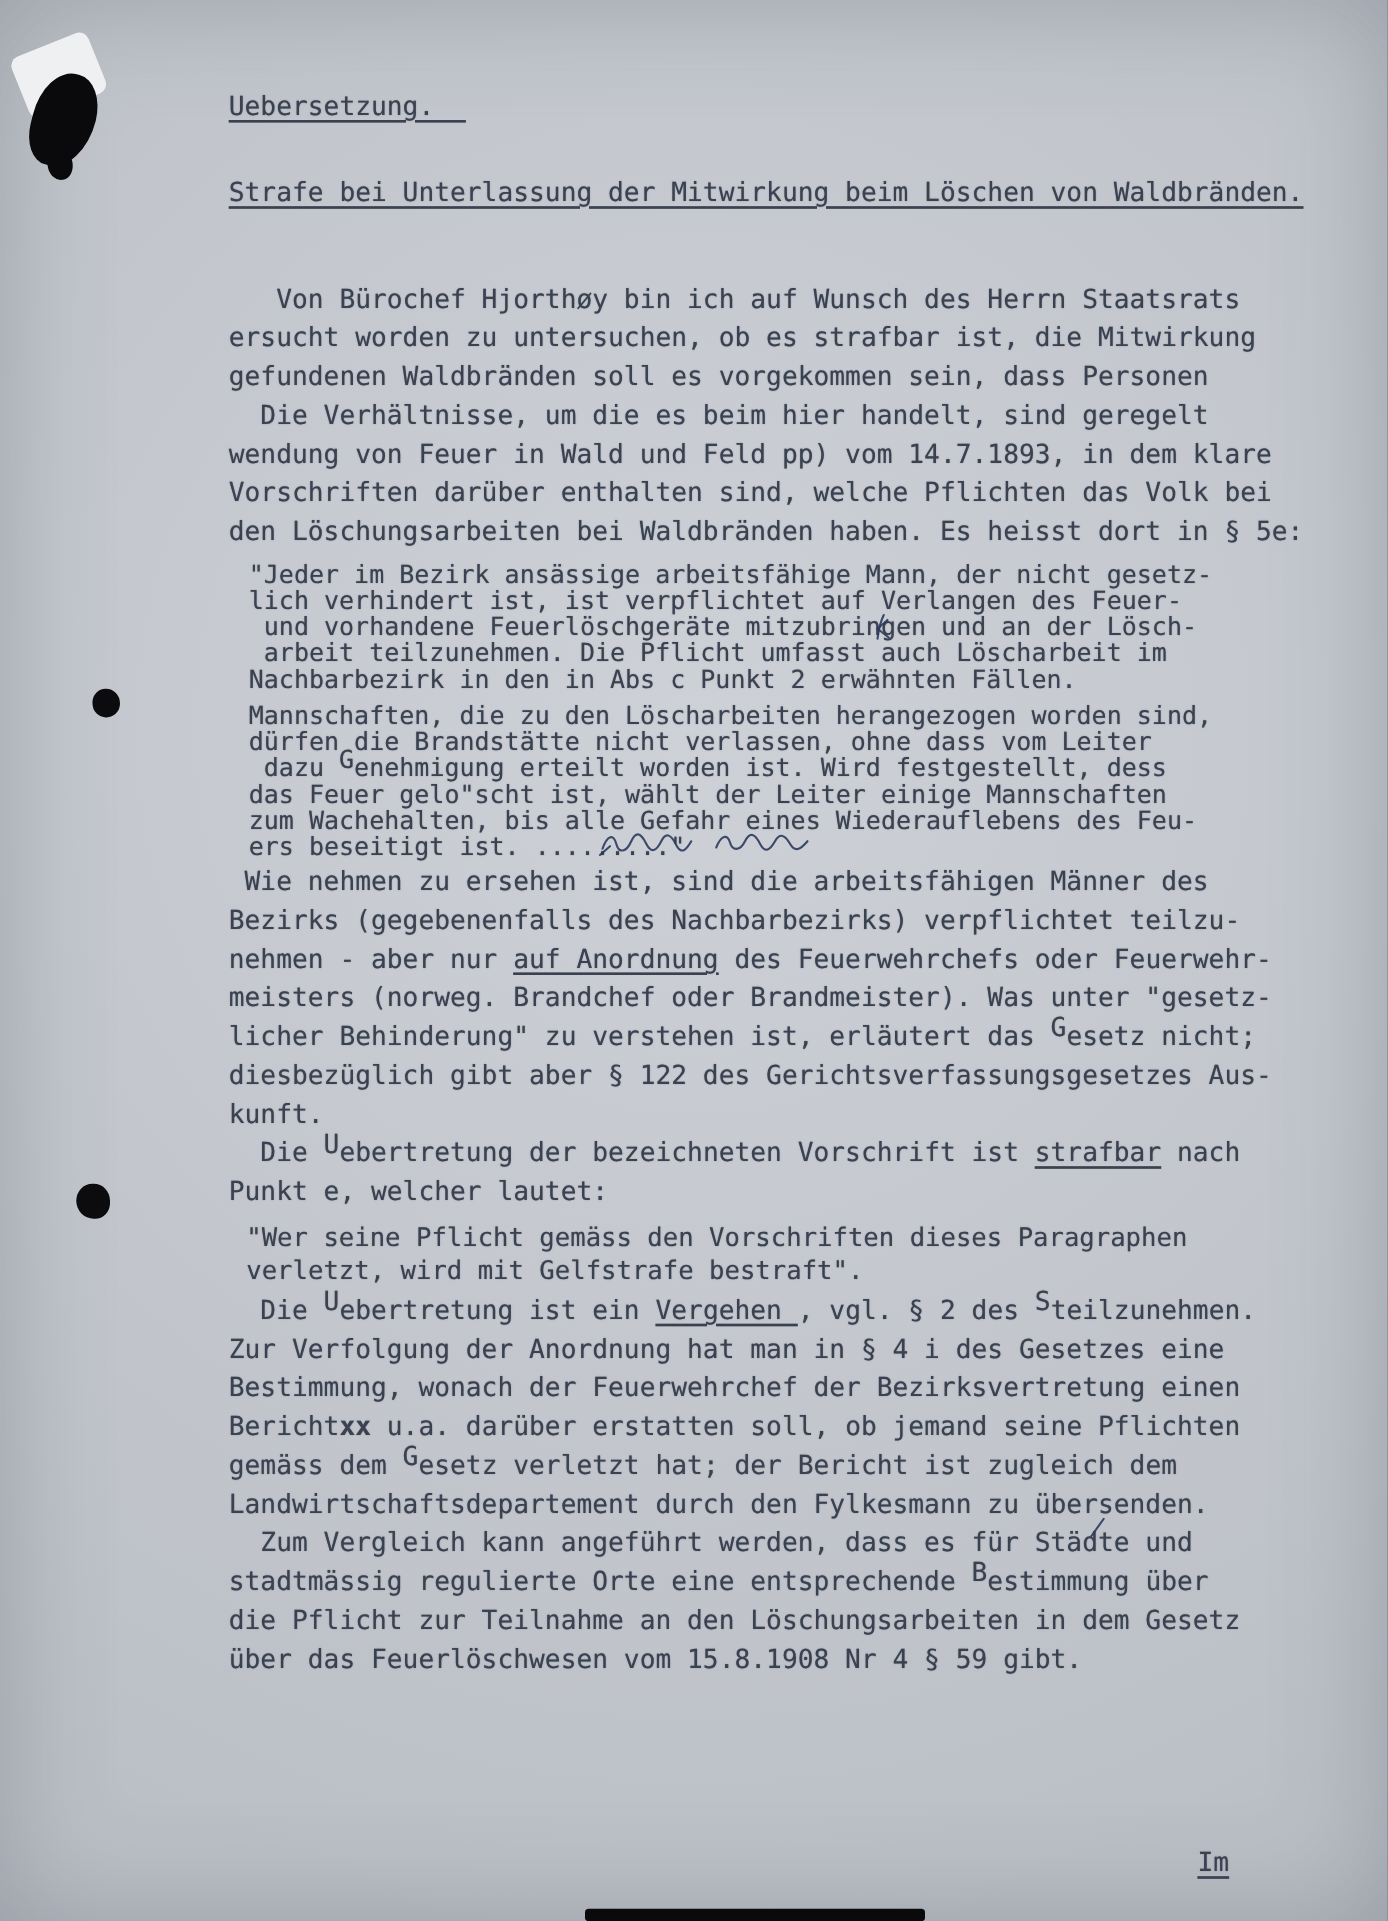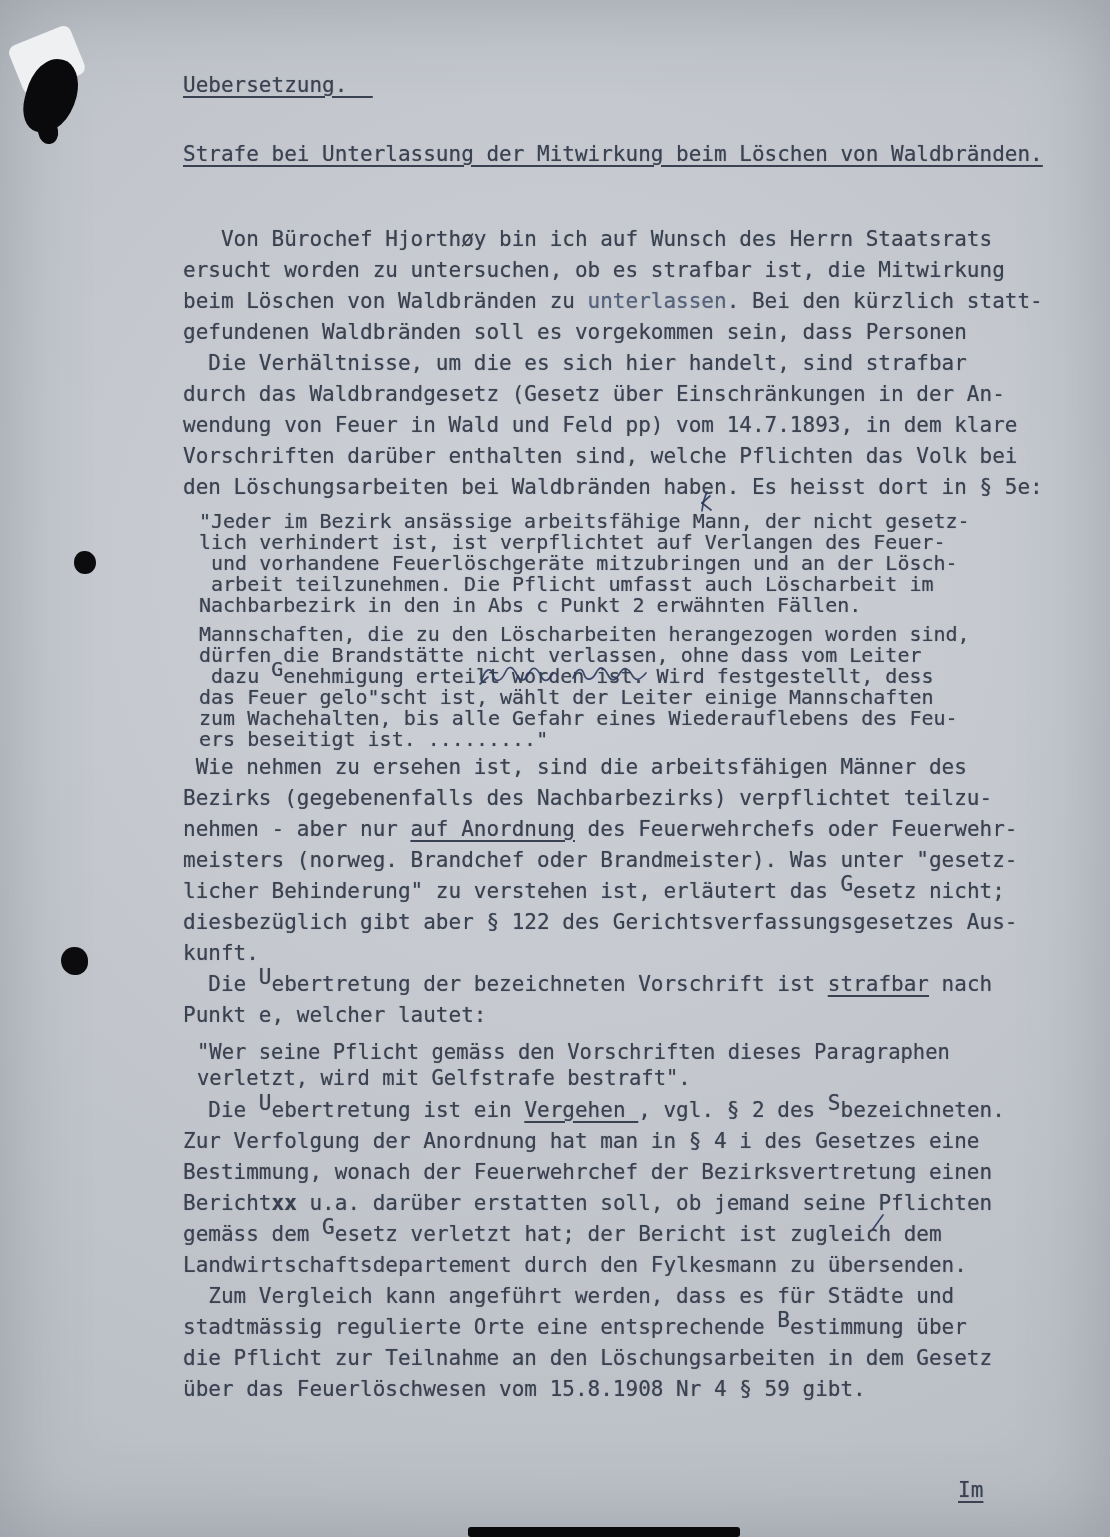--- a/index.html
+++ b/index.html
@@ -89,26 +89,24 @@
   <div class="content">
       <div class="block title">
         <div class="line"><span class="u">Uebersetzung.  </span></div>
       </div>
       <div class="block heading">
         <div class="line"><span class="u">Strafe bei Unterlassung der Mitwirkung beim Löschen von Waldbränden.</span></div>
       </div>
       <div class="block paragraph">
         <div class="line"><span>   Von Bürochef Hjorthøy bin ich auf Wunsch des Herrn Staatsrats</span></div>
         <div class="line"><span>ersucht worden zu untersuchen, ob es strafbar ist, die Mitwirkung</span></div>
-        <div class="line"><span>beim Löschen von Waldbränden zu </span><span class="lt">unterlassen</span><span>. Bei den kürzlich statt-</span></div>
         <div class="line"><span>gefundenen Waldbränden soll es vorgekommen sein, dass Personen</span></div>
       </div>
       <div class="block paragraph">
-        <div class="line"><span>  Die Verhältnisse, um die es sich hier handelt, sind strafbar</span></div>
-        <div class="line"><span>durch das Waldbrandgesetz (Gesetz über Einschränkungen in der An-</span></div>
+        <div class="line"><span>  Die Verhältnisse, um die es beim hier handelt, sind geregelt</span></div>
         <div class="line"><span>wendung von Feuer in Wald und Feld pp) vom 14.7.1893, in dem klare</span></div>
         <div class="line"><span>Vorschriften darüber enthalten sind, welche Pflichten das Volk bei</span></div>
         <div class="line"><span>den Löschungsarbeiten bei Waldbränden haben. Es heisst dort in § 5e:</span></div>
       </div>
       <div class="block quote">
         <div class="line"><span>"Jeder im Bezirk ansässige arbeitsfähige Mann, der nicht gesetz-</span></div>
         <div class="line"><span>lich verhindert ist, ist verpflichtet auf Verlangen des Feuer-</span></div>
         <div class="line"><span> und vorhandene Feuerlöschgeräte mitzubringen und an der Lösch-</span></div>
         <div class="line"><span> arbeit teilzunehmen. Die Pflicht umfasst auch Löscharbeit im</span></div>
         <div class="line"><span>Nachbarbezirk in den in Abs c Punkt 2 erwähnten Fällen.</span></div>
@@ -132,21 +130,21 @@
       </div>
       <div class="block paragraph">
         <div class="line"><span>  Die </span><span class="raised">U</span><span>ebertretung der bezeichneten Vorschrift ist </span><span class="u">strafbar</span><span> nach</span></div>
         <div class="line"><span>Punkt e, welcher lautet:</span></div>
       </div>
       <div class="block quote-loose">
         <div class="line"><span>"Wer seine Pflicht gemäss den Vorschriften dieses Paragraphen</span></div>
         <div class="line"><span>verletzt, wird mit Gelfstrafe bestraft".</span></div>
       </div>
       <div class="block paragraph">
-        <div class="line"><span>  Die </span><span class="raised">U</span><span>ebertretung ist ein </span><span class="u">Vergehen </span><span>, vgl. § 2 des </span><span class="raised">S</span><span>bezeichneten.</span></div>
+        <div class="line"><span>  Die </span><span class="raised">U</span><span>ebertretung ist ein </span><span class="u">Vergehen </span><span>, vgl. § 2 des </span><span class="raised">S</span><span>teilzunehmen.</span></div>
         <div class="line"><span>Zur Verfolgung der Anordnung hat man in § 4 i des Gesetzes eine</span></div>
         <div class="line"><span>Bestimmung, wonach der Feuerwehrchef der Bezirksvertretung einen</span></div>
         <div class="line"><span>Bericht</span><span class="ot">xx</span><span> u.a. darüber erstatten soll, ob jemand seine Pflichten</span></div>
         <div class="line"><span>gemäss dem </span><span class="raised">G</span><span>esetz verletzt hat; der Bericht ist zugleich dem</span></div>
         <div class="line"><span>Landwirtschaftsdepartement durch den Fylkesmann zu übersenden.</span></div>
       </div>
       <div class="block paragraph">
         <div class="line"><span>  Zum Vergleich kann angeführt werden, dass es für Städte und</span></div>
         <div class="line"><span>stadtmässig regulierte Orte eine entsprechende </span><span class="raised">B</span><span>estimmung über</span></div>
         <div class="line"><span>die Pflicht zur Teilnahme an den Löschungsarbeiten in dem Gesetz</span></div>

